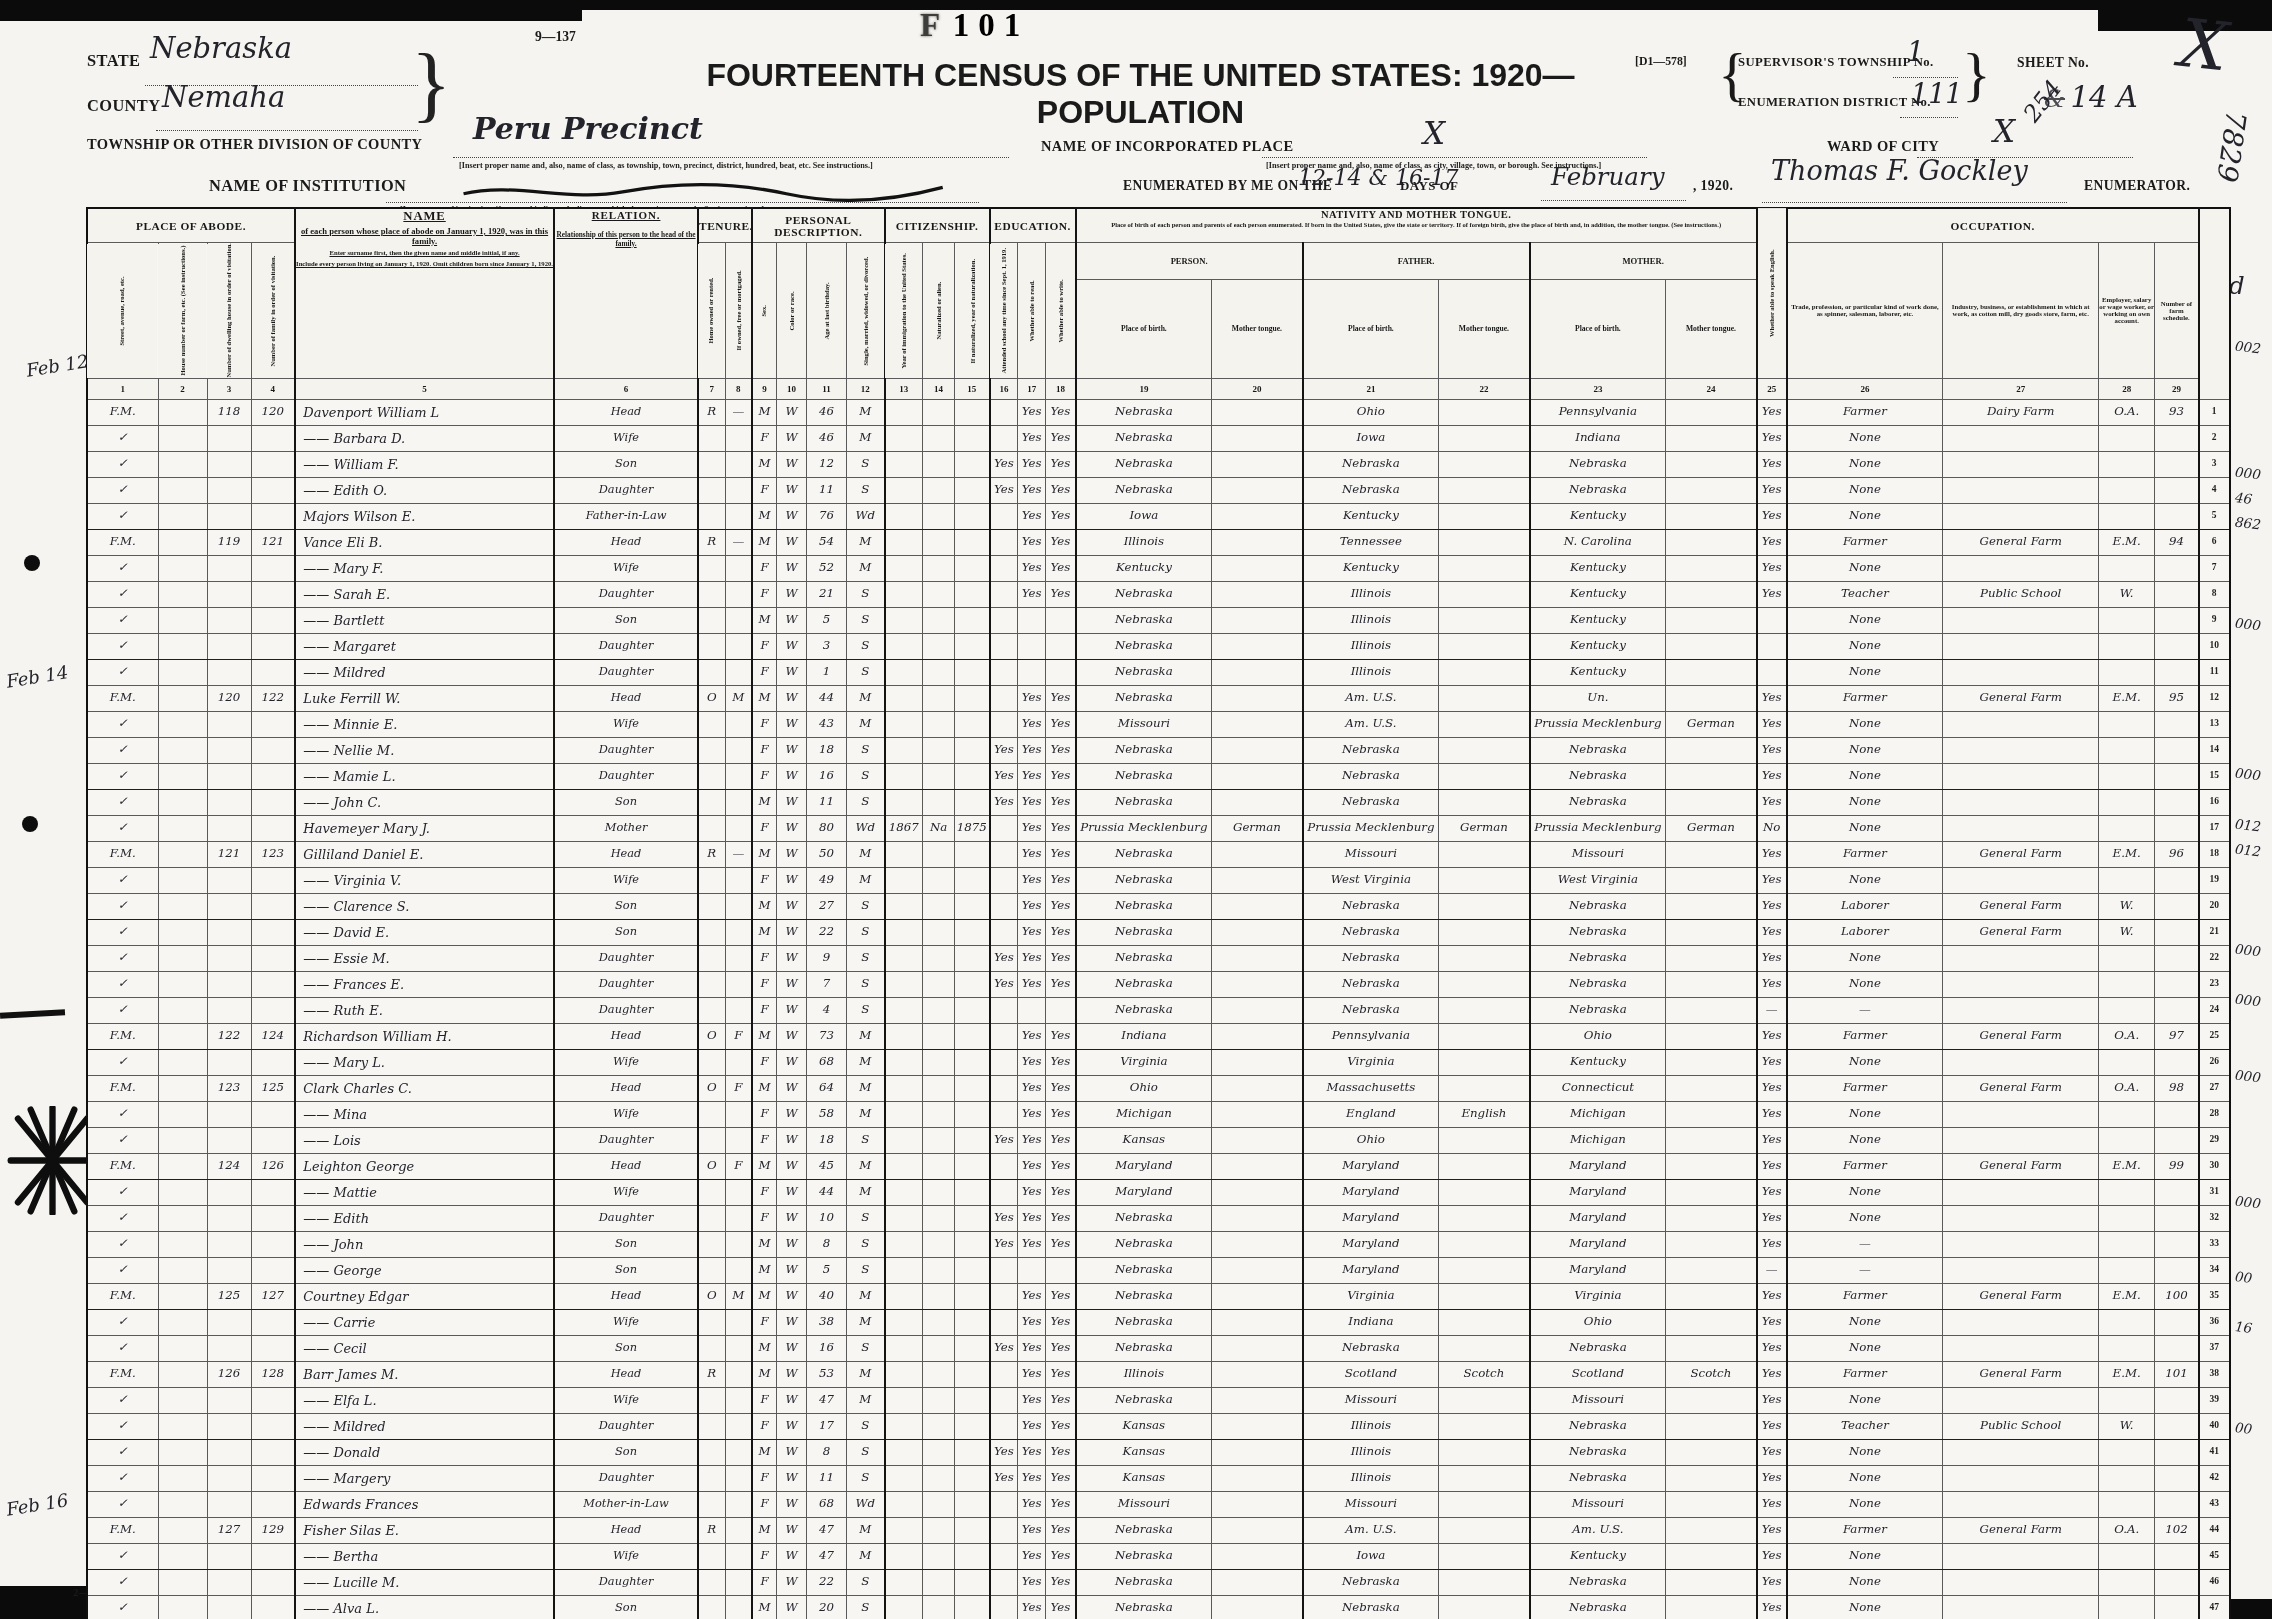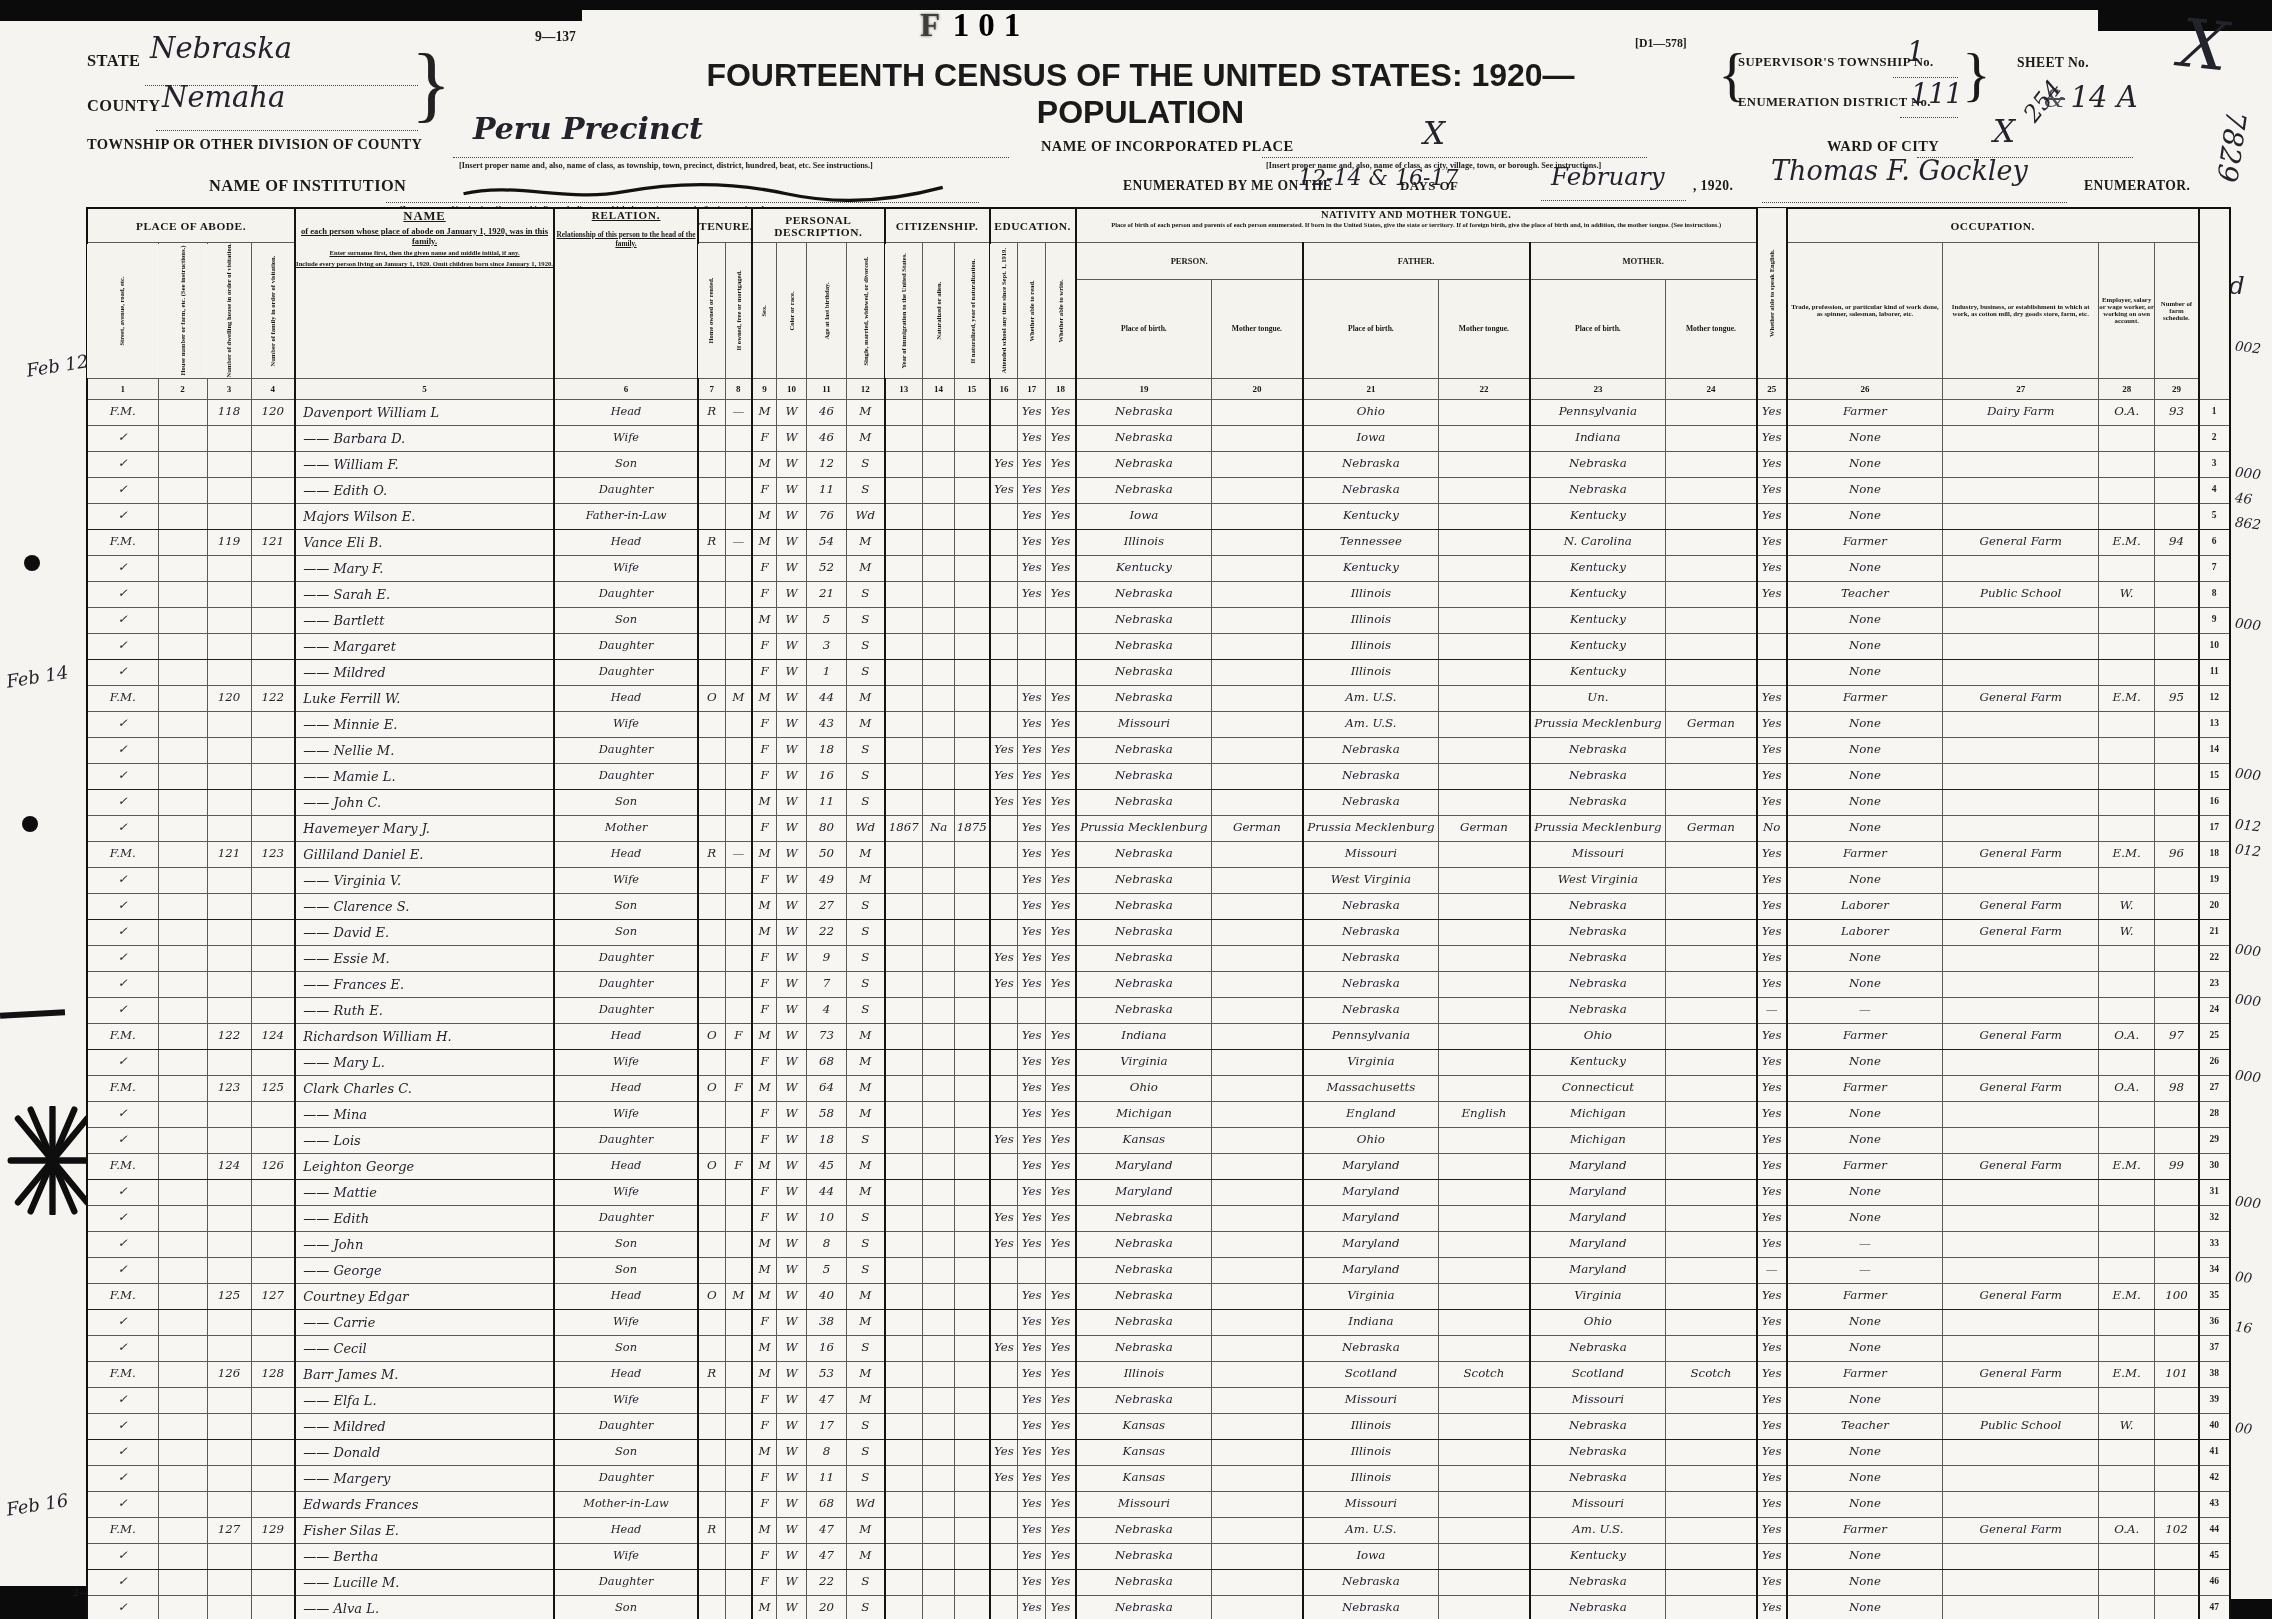--- a/index.html
+++ b/index.html
@@ -18,21 +18,21 @@
   #fold-line{position:absolute;left:1134px;top:1155px;width:1.8px;height:444px;background:rgba(0,0,0,.12);}
   
   .hw{font-family:"DejaVu Serif",serif;font-style:italic;color:#23232c;}
   
   .plabel{position:absolute;font-weight:bold;letter-spacing:0.4px;}
   .dotline{position:absolute;border-bottom:1.8px dotted #444;height:0.9px;}
   .instr{position:absolute;font-size:8.2px;font-weight:bold;color:#222;}
   #stamp{position:absolute;left:920px;top:7.3px;font-size:33px;font-weight:bold;letter-spacing:9px;color:#000000;}
   #stamp-prefix{opacity:.75;text-shadow:0 0 2.7px #333;margin-right:12.7px;letter-spacing:0;}
   #form-code-left{position:absolute;left:535px;top:29px;font-size:13.6px;font-weight:bold;}
-  #form-code-right{position:absolute;left:1635px;top:36px;font-size:11.8px;font-weight:bold;}
+  #form-code-right{position:absolute;left:1635px;top:54px;font-size:11.8px;font-weight:bold;}
   #dept-line{position:absolute;left:755px;top:27px;width:764px;text-align:center;font-size:22px;font-weight:bold;
              font-family:"Liberation Sans",sans-serif;letter-spacing:0.5px;}
   #title-line{position:absolute;left:627px;top:57px;width:1027px;text-align:center;font-size:32px;font-weight:bold;
               font-family:"Liberation Sans",sans-serif;}
   #state-label{left:87px;top:51px;font-size:16.4px;}
   #state-value{position:absolute;left:150px;top:31px;font-size:29px;}
   #county-label{left:87px;top:96px;font-size:16.4px;}
   #county-value{position:absolute;left:162px;top:80px;font-size:29px;}
   #big-brace{position:absolute;left:411px;top:35px;font-size:84px;font-weight:100;color:#222;}
   #township-label{left:87px;top:136px;font-size:14.5px;}

